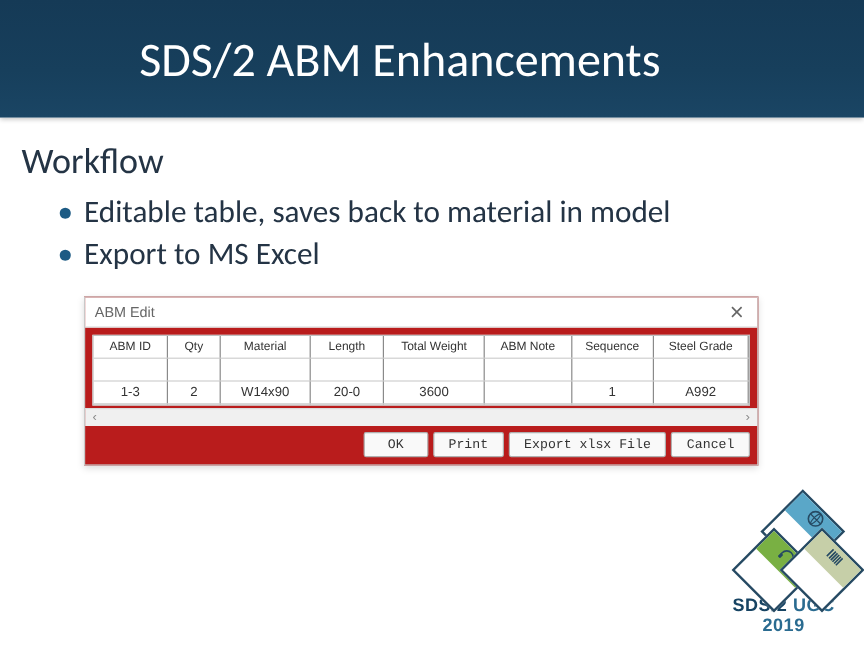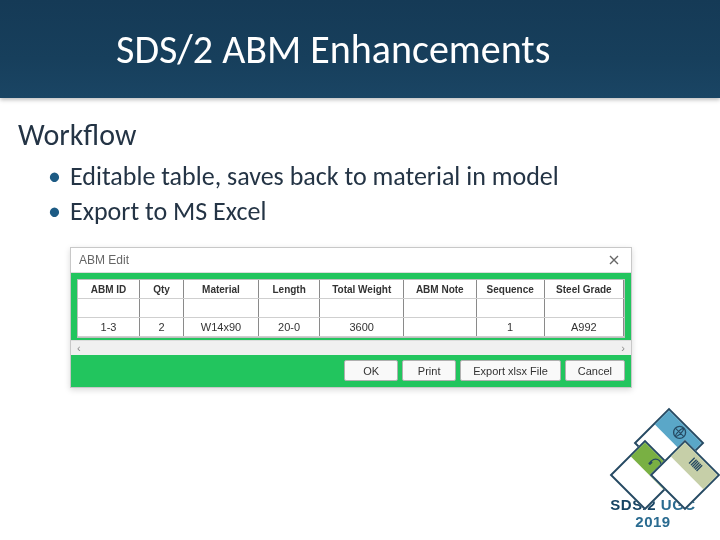--- a/index.html
+++ b/index.html
@@ -10,35 +10,35 @@
   .titlebar h1{margin:16px;font-size:40px;font-weight:400;color:#fff}
 
   
   .content{padding:18px 30px 0 18px}
   .content h2{margin:0 0 6px 0;font-size:30px;font-weight:400;color:#243445}
   ul.bullets{margin:4px 0 0 30px;padding:0;list-style:none}
   ul.bullets li{font-size:26px;color:#243445;line-height:1.35;position:relative;padding-left:22px}
   ul.bullets li::before{content:"•";color:#1d5b84;position:absolute;left:0;font-size:26px}
 
   
-  .dlg{margin:18px 0 0 52px;width:560px;border:1px solid #c8c8c8;background:#22c55e;font-family:"Segoe UI",Tahoma,sans-serif;font-size:12px;color:#333;box-shadow:0 2px 6px rgba(0,0,0,.15)}
+  .dlg{margin:18px 0 0 52px;width:560px;border:1px solid #c8c8c8;background:#b91c1c;font-family:"Segoe UI",Tahoma,sans-serif;font-size:12px;color:#333;box-shadow:0 2px 6px rgba(0,0,0,.15)}
   .dlg .dlghead{display:flex;align-items:center;justify-content:space-between;background:#fff;border-bottom:1px solid #dcdcdc;height:24px;padding:0 8px}
   .dlg .dlgtitle{color:#666;font-size:12px}
   .dlg .dlgclose{width:18px;height:18px;display:flex;align-items:center;justify-content:center;color:#666}
   .dlg .dlgclose svg{width:10px;height:10px}
 
   .tbl{margin:6px 6px 2px 6px;background:#fff;border:1px solid #bfbfbf}
   table{border-collapse:collapse;width:100%;table-layout:fixed}
   th,td{border-right:1px solid #8a8a8a;border-bottom:1px solid #cfcfcf;padding:1px 3px;font-size:11px;text-align:center;height:16px;overflow:hidden;white-space:nowrap}
-  th{font-weight:700;font-size:10px}
+  th{font-weight:400;font-size:10px}
   td{background:#fff}
   .sbar{background:#f0f0f0;border-top:1px solid #dcdcdc;height:14px;display:flex;justify-content:space-between;padding:0 6px;align-items:center}
   .sbar span{color:#8a8a8a;font-size:11px;line-height:1}
   .btnrow{display:flex;justify-content:flex-end;gap:4px;padding:5px 6px 6px}
-  .btnrow button{font-size:11px;font-family:Liberation Sans, sans-serif;background:#f9f9f9;border:1px solid #b0b0b0;border-radius:2px;height:21px;padding:0 12px;color:#333;min-width:54px}
+  .btnrow button{font-size:11px;font-family:Liberation Mono, monospace;background:#f9f9f9;border:1px solid #b0b0b0;border-radius:2px;height:21px;padding:0 12px;color:#333;min-width:54px}
 
   
   .logo{position:absolute;right:8px;bottom:10px;width:118px;text-align:center}
   .hexes{position:relative;width:118px;height:78px}
   .hex{position:absolute;width:46px;height:46px;border:2px solid #264a63;background:#fff;transform:rotate(45deg)}
   .h1{left:50px;top:4px}
   .h1 .inner{background:#5aa7c8}
   .h2{left:26px;top:36px}
   .h2 .inner{background:#79b043}
   .h3{left:66px;top:36px}

